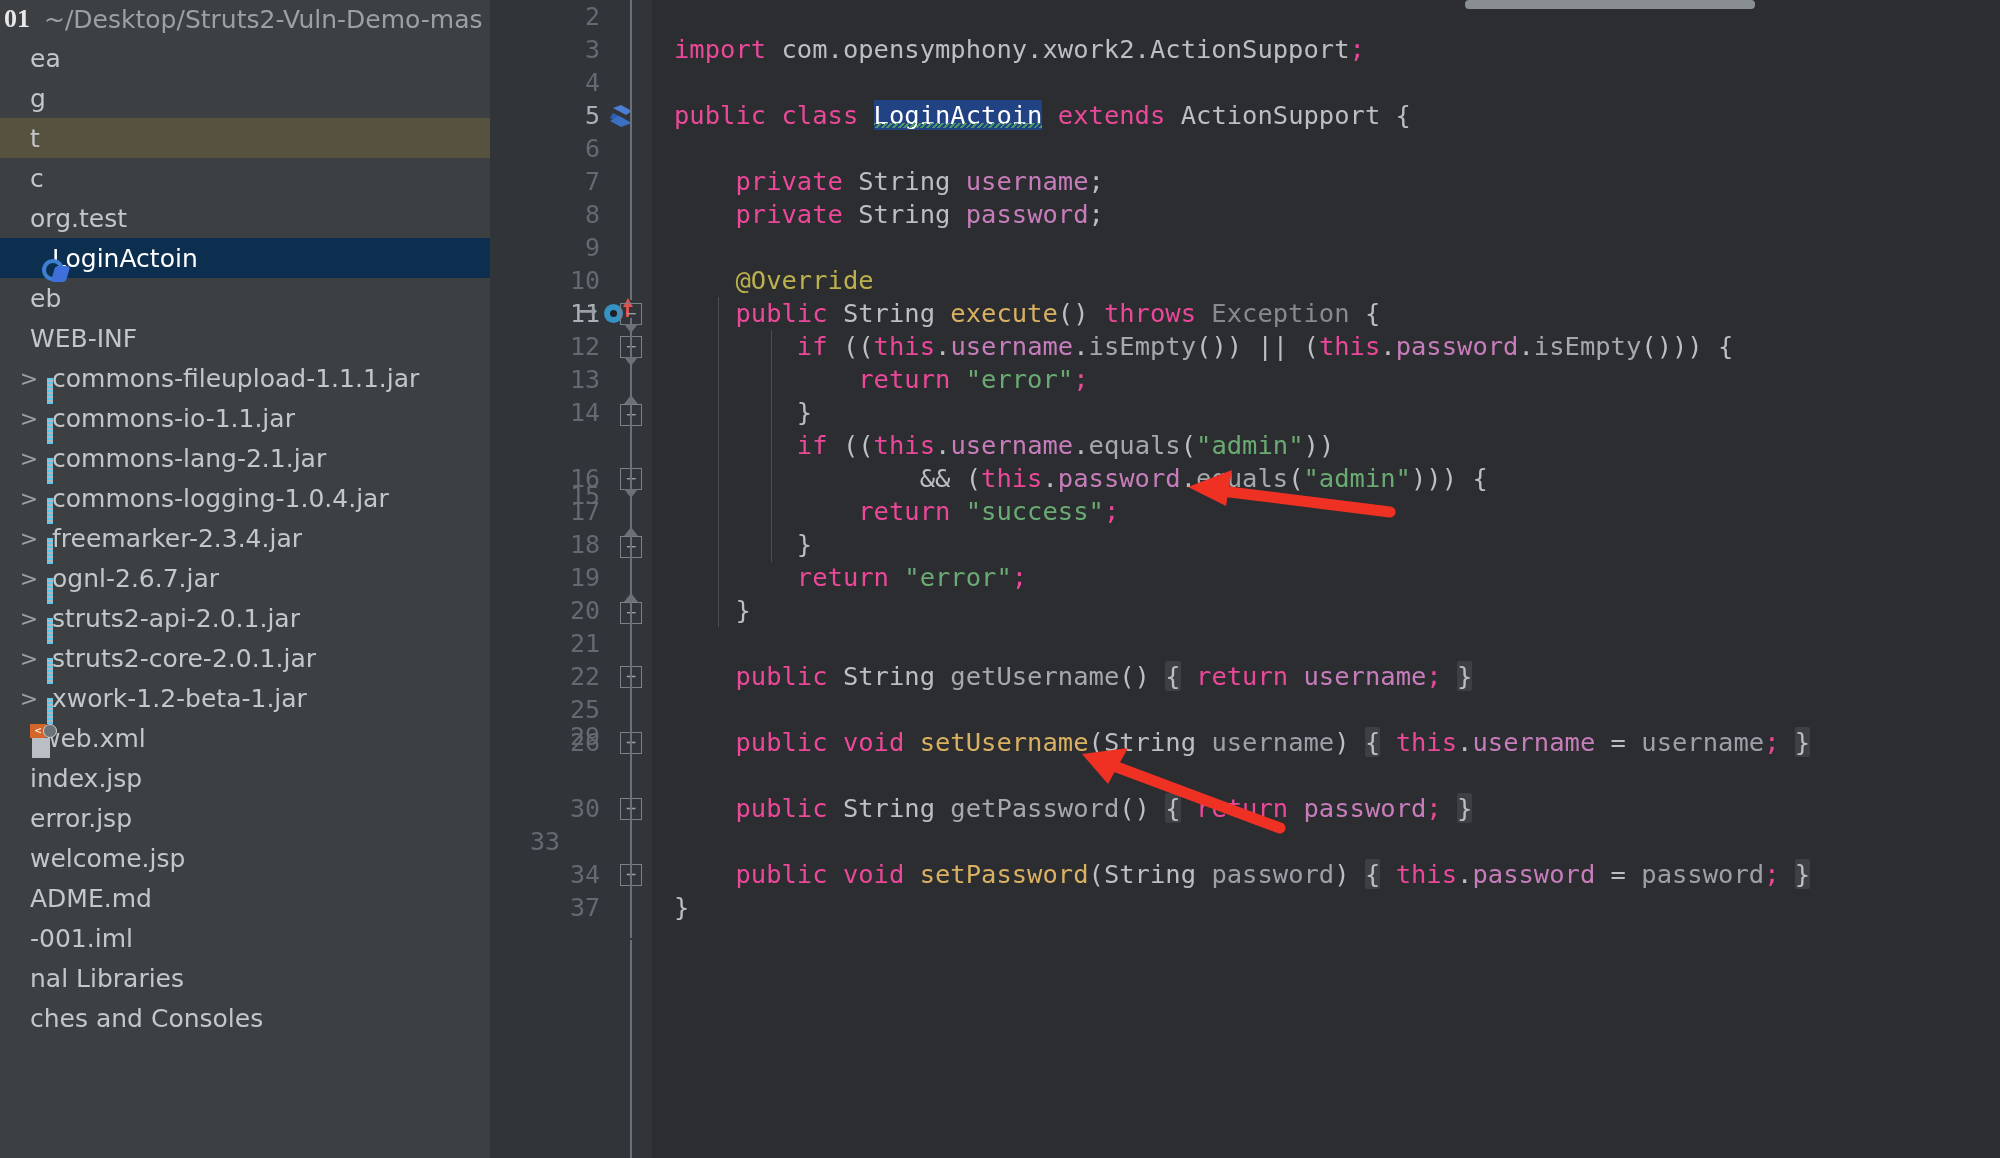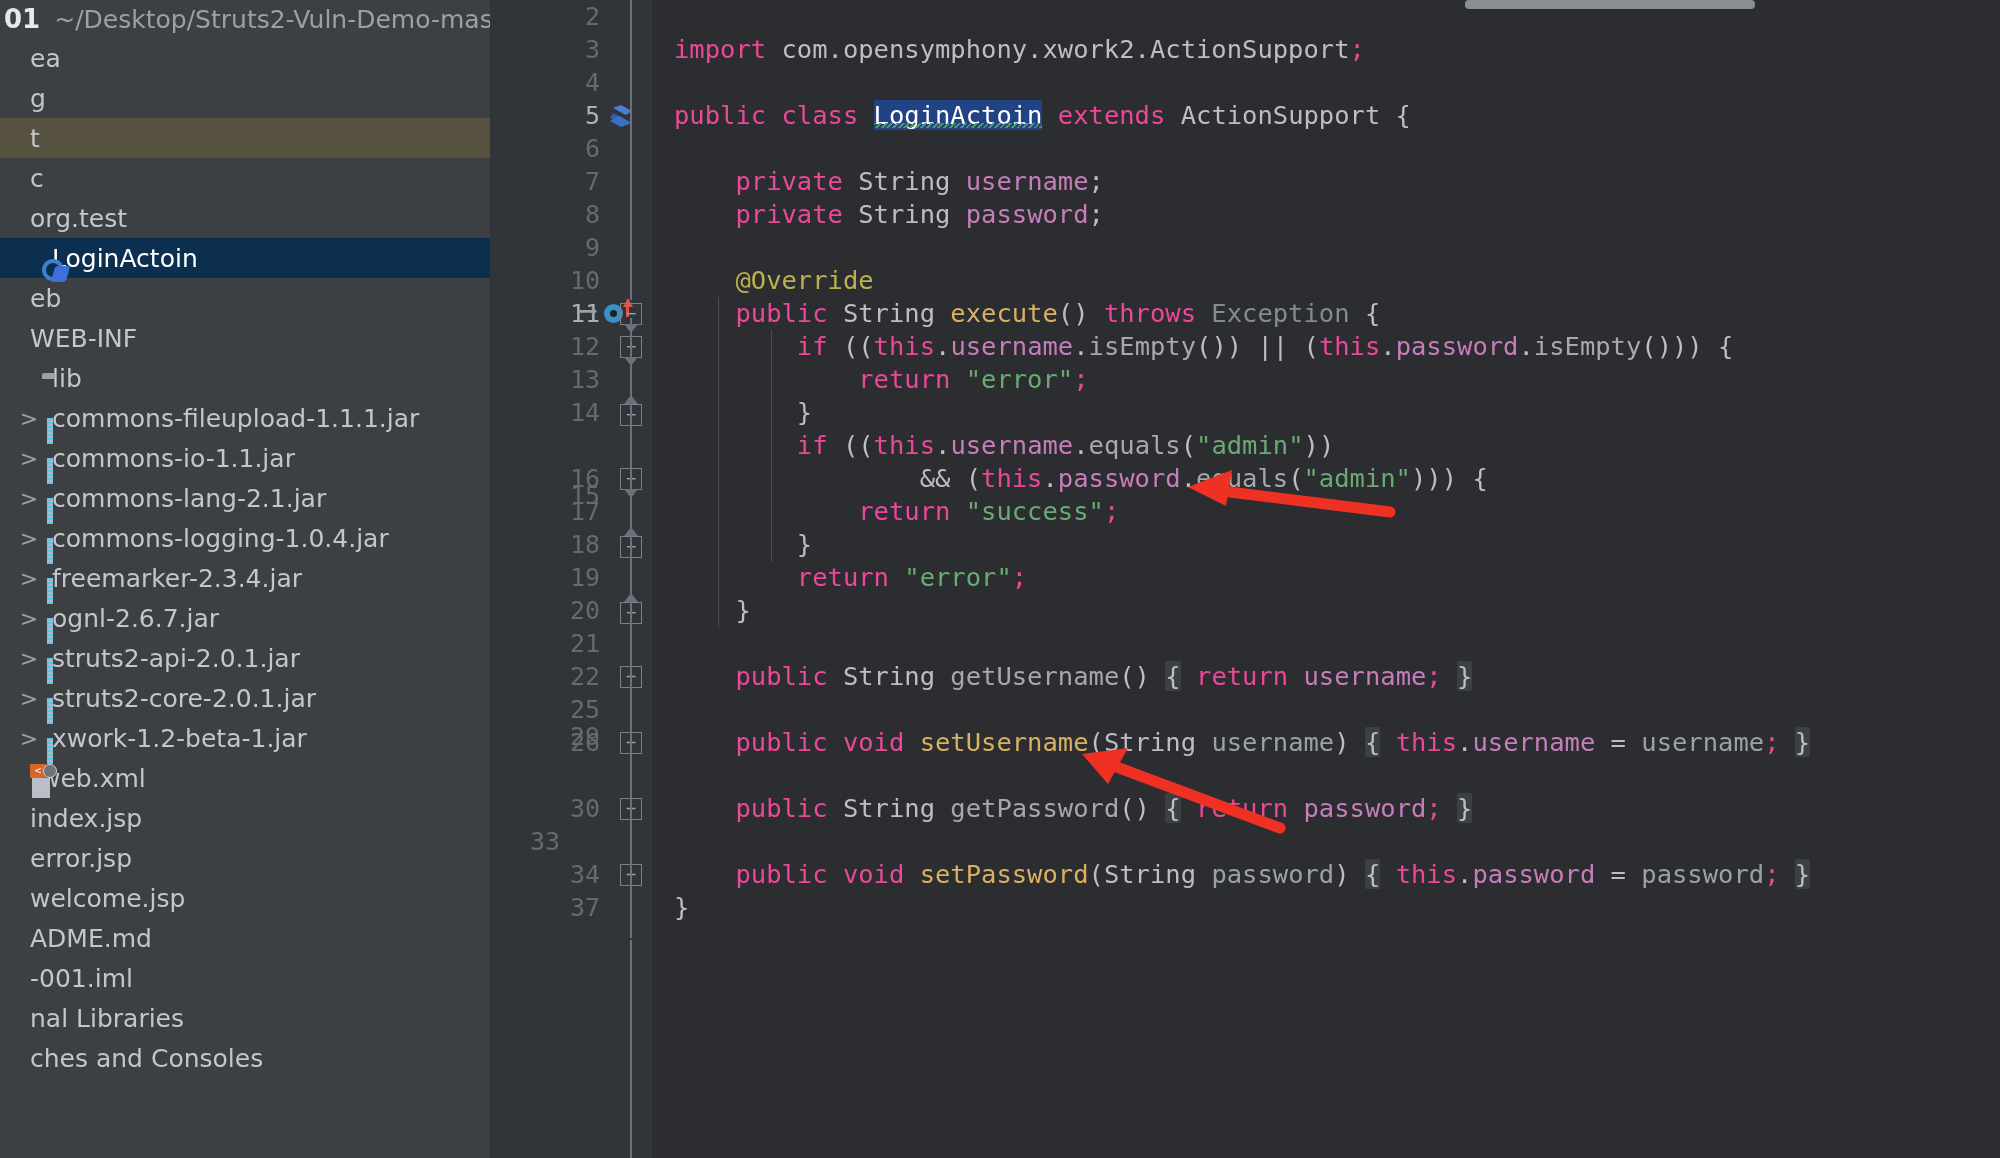--- a/index.html
+++ b/index.html
@@ -175,21 +175,21 @@
   
   .arrows { position:absolute; left:0; top:0; width:2000px; height:1158px; pointer-events:none; }
 </style>
 </head>
 <body>
 
 <div id="root">
 
   <div class="sidebar">
     <div class="tree-row" style="height:38px;">
-      <span style="font-size:26px;font-weight:bold;color:#e6e8ea;padding-left:4px;">01</span>
+      <span style="font-size:26px;font-weight:bold;color:#e6e8ea;padding-left:4px;font-family:Liberation Serif, serif;">01</span>
       <span style="font-size:25px;color:#9aa0a6;margin-left:14px;">~/Desktop/Struts2-Vuln-Demo-mas</span>
     </div>
     <div id="tree-body">
         <div class="tree-row">
           <span style="display:inline-block;width:4px;flex:0 0 4px;"></span>
           <span class="tw blank">&gt;</span>
           <span>ea</span>
         </div>
         <div class="tree-row">
           <span style="display:inline-block;width:4px;flex:0 0 4px;"></span>
@@ -219,26 +219,20 @@
         </div>
         <div class="tree-row">
           <span style="display:inline-block;width:4px;flex:0 0 4px;"></span>
           <span class="tw blank">&gt;</span>
           <span>eb</span>
         </div>
         <div class="tree-row">
           <span style="display:inline-block;width:4px;flex:0 0 4px;"></span>
           <span class="tw blank">&gt;</span>
           <span>WEB-INF</span>
-        </div>
-        <div class="tree-row">
-          <span style="display:inline-block;width:16px;flex:0 0 16px;"></span>
-          <span class="tw blank">&gt;</span>
-          <span class="ti"><span class="icon-folder"></span></span>
-          <span>lib</span>
         </div>
         <div class="tree-row">
           <span style="display:inline-block;width:16px;flex:0 0 16px;"></span>
           <span class="tw">&gt;</span>
           <span class="ti"><span class="icon-jar"></span></span>
           <span>commons-fileupload-1.1.1.jar</span>
         </div>
         <div class="tree-row">
           <span style="display:inline-block;width:16px;flex:0 0 16px;"></span>
           <span class="tw">&gt;</span>

